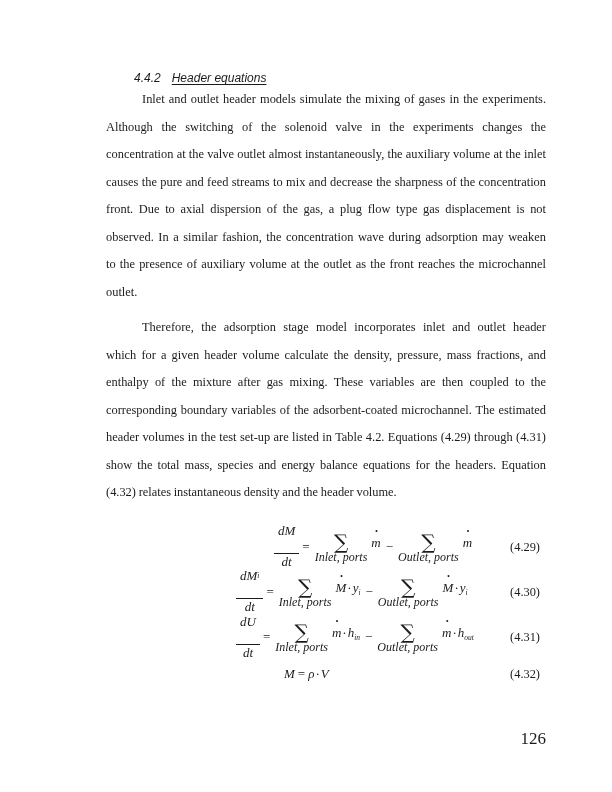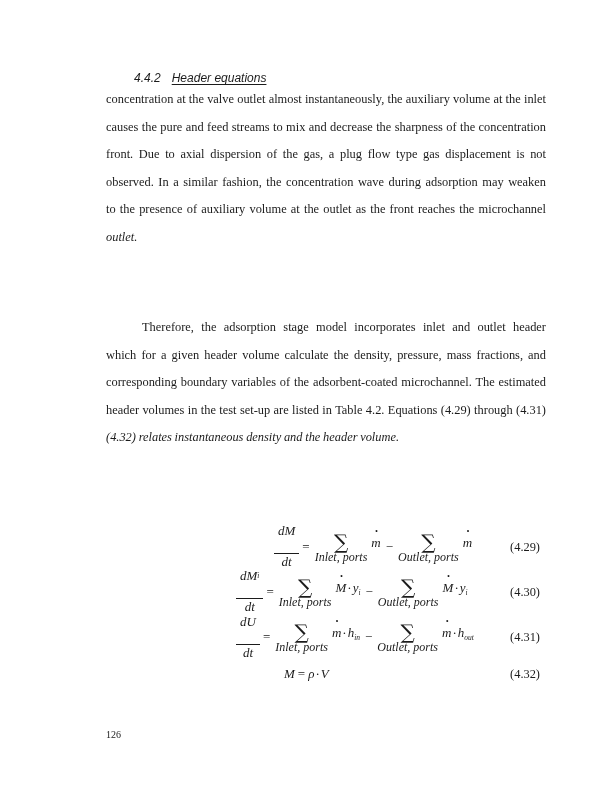--- a/index.html
+++ b/index.html
@@ -21,21 +21,21 @@
 
   
   .para { position:absolute; left:0; width:440px; font-size:12.4px; }
   .para-1 { top:86px; }
   .para-2 { top:314px; }
   .pline {
     height:27.5px; line-height:27.5px; overflow:hidden;
     text-align:justify; text-align-last:justify; word-spacing:-0.4px;
   }
   .pline.first { text-indent:36px; }
-  .pline.last { text-align-last:left;font-style:italic; }
+  .pline.last { text-align-last:left; }
 
   
   .equations { position:absolute; left:0; top:524px; width:440px; }
   .eq-row { position:relative; display:flex; align-items:center; }
   .eq-row.eq1, .eq-row.eq2 { height:45px; }
   .eq-row.eq3 { height:46px; }
   .eq-row.eq4 { height:28px; }
   .eq-content { display:flex; align-items:center; font-size:13px; }
   .eq1 .eq-content { margin-left:168px; }
   .eq2 .eq-content, .eq3 .eq-content { margin-left:130px; }
@@ -52,46 +52,50 @@
   .sum { display:inline-flex; flex-direction:column; align-items:center; margin:0 2px; }
   .sigma { font-size:20px; line-height:19px; font-style:normal; font-family:"DejaVu Serif","Liberation Serif",serif; }
   .sumsub { font-size:12px; font-style:italic; line-height:8px; margin-top:1px; white-space:nowrap; }
   .term { position:relative; display:inline-flex; align-items:baseline; top:-4px; font-style:italic; margin:0 2px; }
   .dbase { position:relative; display:inline-block; }
   .od { position:absolute; top:-7px; left:55%; transform:translateX(-50%); font-size:12px; font-weight:700; font-style:normal; line-height:7px; }
   .mult { font-style:normal; margin:0 1px; }
   .vsub { font-size:7.5px; font-style:italic; position:relative; top:3px; line-height:7px; }
 
   
-  .pageno { position:absolute; left:0; top:729px; width:440px; text-align:left; font-size:10px; }
+  .pageno { position:absolute; left:0; top:729px; width:440px; text-align:right; font-size:17px; }
 </style>
 </head>
 <body>
 
 <div class="page">
   <div class="content">
 
     <div class="heading">
       <span class="h-num">4.4.2</span><span class="h-title">Header equations</span>
     </div>
 
     <div class="para para-1">
+      <div class="pline first">Inlet and outlet header models simulate the mixing of gases in the experiments.</div>
+      <div class="pline">Although the switching of the solenoid valve in the experiments changes the</div>
       <div class="pline">concentration at the valve outlet almost instantaneously, the auxiliary volume at the inlet</div>
       <div class="pline">causes the pure and feed streams to mix and decrease the sharpness of the concentration</div>
       <div class="pline">front. Due to axial dispersion of the gas, a plug flow type gas displacement is not</div>
       <div class="pline">observed. In a similar fashion, the concentration wave during adsorption may weaken due</div>
       <div class="pline">to the presence of auxiliary volume at the outlet as the front reaches the microchannel</div>
       <div class="pline last">outlet.</div>
     </div>
 
     <div class="para para-2">
       <div class="pline first">Therefore, the adsorption stage model incorporates inlet and outlet header models,</div>
       <div class="pline">which for a given header volume calculate the density, pressure, mass fractions, and</div>
+      <div class="pline">enthalpy of the mixture after gas mixing. These variables are then coupled to the</div>
       <div class="pline">corresponding boundary variables of the adsorbent-coated microchannel. The estimated</div>
       <div class="pline">header volumes in the test set-up are listed in Table 4.2. Equations (4.29) through (4.31)</div>
+      <div class="pline">show the total mass, species and energy balance equations for the headers. Equation</div>
       <div class="pline last">(4.32) relates instantaneous density and the header volume.</div>
     </div>
 
     <div class="equations">
 
       <div class="eq-row eq1">
         <div class="eq-content">
           <span class="frac">
             <span class="fnum">
                 <span class="it">dM</span>

